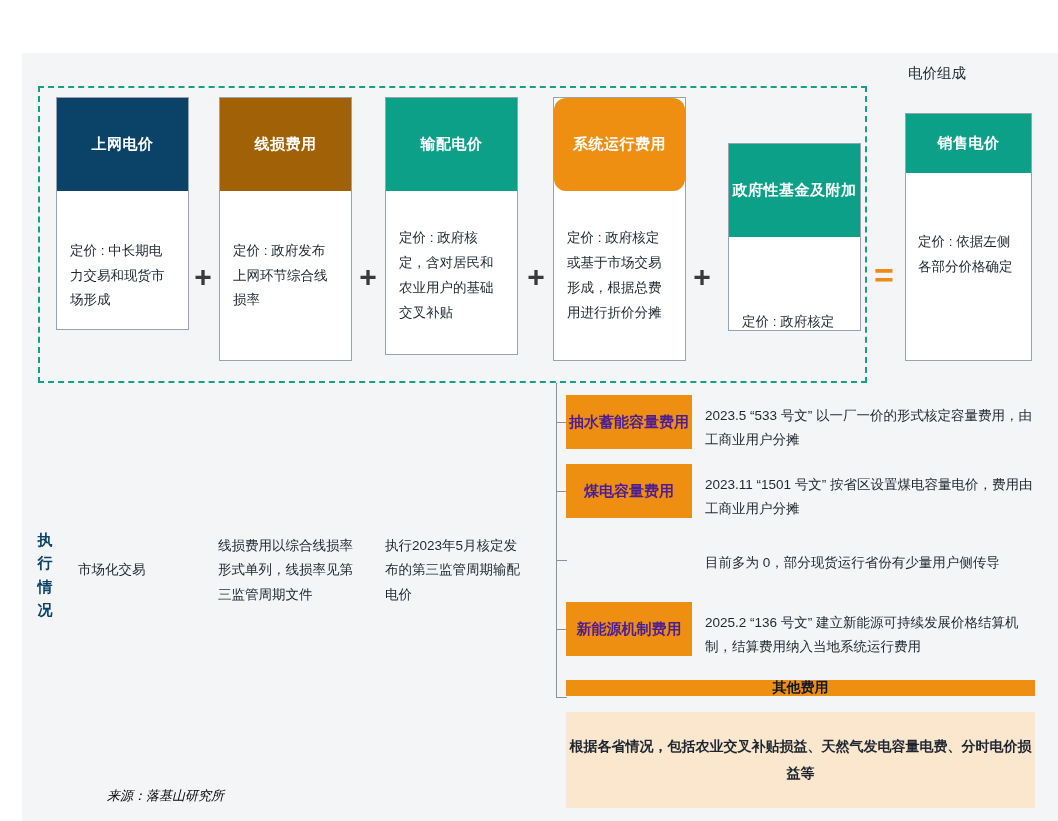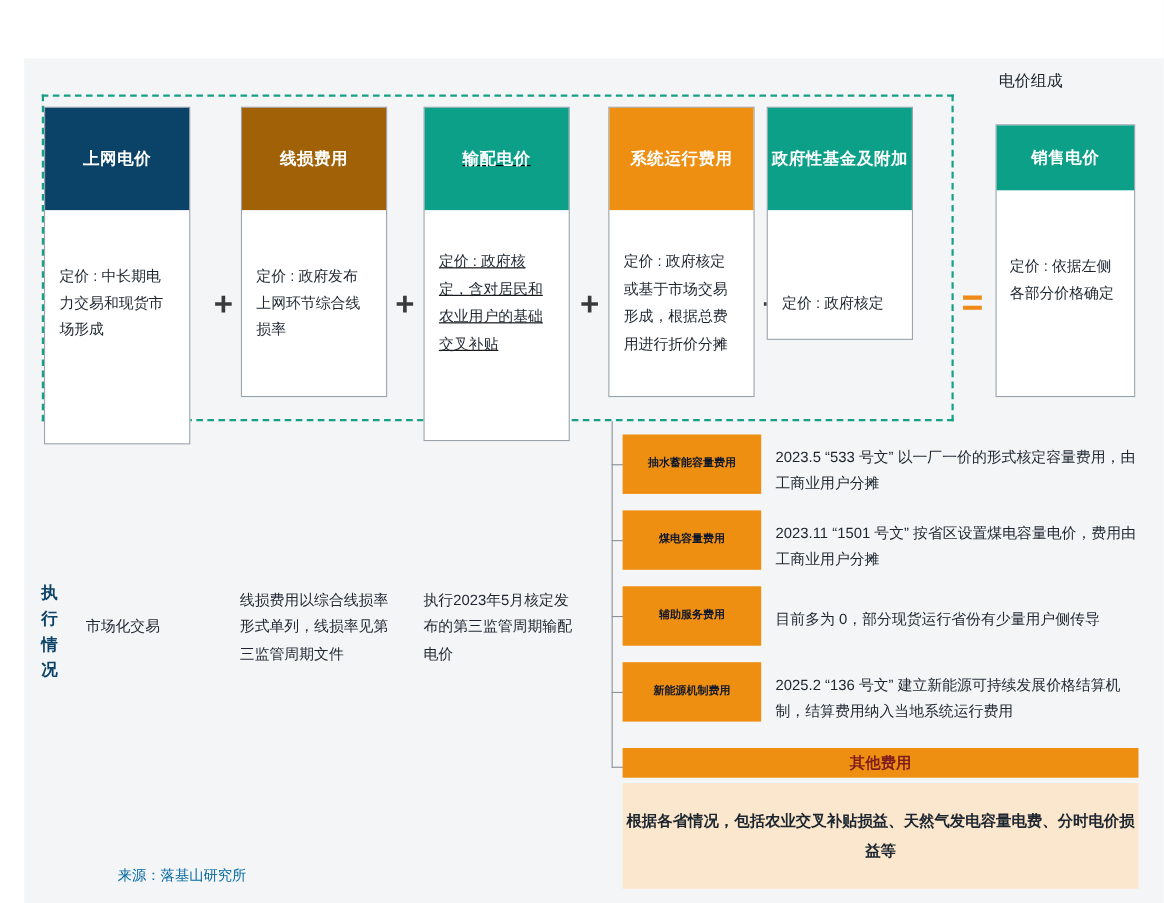--- a/index.html
+++ b/index.html
@@ -26,25 +26,25 @@
           border:2px dashed #16a085;box-sizing:border-box;background:transparent;}
 
   
   .col{position:absolute;top:97px;width:133px;background:#ffffff;
        border:1px solid #9aa2ab;box-sizing:border-box;}
   .col .head{height:93px;display:flex;align-items:center;justify-content:center;
              color:#ffffff;font-size:15px;font-weight:bold;letter-spacing:.5px;}
   .col .body{padding:0 13px;display:flex;align-items:center;min-height:170px;}
   .col .body p{margin:0;font-size:13.5px;line-height:1.85;color:#1d2630;}
 
-  .col1{left:40px;height:307px;}
+  .col1{left:56px;height:233px;}
   .col2{left:219px;height:264px;}
-  .col3{left:385px;height:304px;text-decoration:underline;}
+  .col3{left:385px;height:258px;}
   .col4{left:553px;height:264px;}
-  .col5{left:697px;height:212px;}
+  .col5{left:728px;height:188px;margin-top:46px;}
 
   .sales{position:absolute;left:905px;top:113px;width:127px;height:248px;
          background:#ffffff;border:1px solid #9aa2ab;box-sizing:border-box;}
   .sales .head{height:59px;display:flex;align-items:center;justify-content:center;
                color:#fff;font-size:15px;font-weight:bold;letter-spacing:.5px;}
   .sales .body{padding:0 12px;display:flex;align-items:center;height:164px;}
   .sales .body p{margin:0;font-size:13.5px;line-height:1.85;color:#1d2630;}
   .sales-label{position:absolute;left:908px;top:64px;font-size:14.5px;color:#1d2630;}
 
   
@@ -52,40 +52,40 @@
   .op-plus{font-size:30px;color:#3a3a3a;line-height:1;}
   .op-eq{font-size:34px;color:#f08a17;line-height:1;font-weight:bold;}
 
   
   .tree-v{position:absolute;left:556px;top:383px;width:1px;height:315px;background:#8a9199;}
   .tree-h{position:absolute;width:11px;height:1px;background:#8a9199;}
 
   
   .subrow{position:absolute;left:566px;width:126px;height:54px;background:#ef8f11;
           display:flex;align-items:center;justify-content:center;text-align:right;
-          color:#0f172a;font-size:10px;font-weight:bold;line-height:1.45;}
+          color:#4c1d95;font-size:15px;font-weight:bold;line-height:1.45;}
   .subdesc{position:absolute;left:705px;width:330px;font-size:13.5px;line-height:1.78;color:#1d2630;}
 
   
-  .other-head{position:absolute;left:566px;top:680px;width:469px;height:27px;background:#ef8f11;
+  .other-head{position:absolute;left:566px;top:680px;width:469px;height:16px;background:#ef8f11;
               display:flex;align-items:center;justify-content:center;
-              color:#7f1d1d;font-size:14px;font-weight:bold;}
+              color:#0f172a;font-size:14px;font-weight:bold;}
   .other-body{position:absolute;left:566px;top:712px;width:469px;height:96px;background:#fbe7cd;
               display:flex;align-items:center;justify-content:center;text-align:center;}
   .other-body p{margin:0;font-size:14px;line-height:1.95;color:#1d2630;font-weight:bold;}
 
   
   .exec-label{position:absolute;left:34px;top:528px;width:22px;
               font-size:15px;font-weight:bold;color:#0b4268;line-height:1.55;text-align:center;}
   .exec-cell{position:absolute;font-size:13.5px;line-height:1.8;color:#1d2630;}
   .exec1{left:78px;top:558px;width:120px;}
   .exec2{left:218px;top:534px;width:140px;}
   .exec3{left:385px;top:534px;width:140px;}
 
-  .source{position:absolute;left:107px;top:787px;font-size:13px;color:#0369a1;}
+  .source{position:absolute;left:107px;top:787px;font-size:13px;color:#000000;font-style:italic;}
 </style>
 </head>
 <body>
 
 <div class="page">
 
 
   <div class="panel"></div>
 
   <div class="dashed"></div>
@@ -108,21 +108,21 @@
 
   <div class="col col3">
     <div class="head" style="background: rgb(13, 160, 137);">输配电价</div>
     <div class="body">
       <p>定价 : 政府核定，含对居民和农业用户的基础交叉补贴</p>
     </div>
   </div>
   <div class="op op-plus" style="left:522px;top:262px;width:28px;">+</div>
 
   <div class="col col4">
-    <div class="head" style="background: rgb(239, 143, 17);">系统运行费用</div>
+    <div class="head" style="background: rgb(239, 143, 17); border-radius: 12px;">系统运行费用</div>
     <div class="body">
       <p>定价 : 政府核定或基于市场交易形成，根据总费用进行折价分摊</p>
     </div>
   </div>
   <div class="op op-plus" style="left:688px;top:262px;width:28px;">+</div>
 
   <div class="col col5">
     <div class="head" style="background: rgb(13, 160, 137);">政府性基金及附加</div>
     <div class="body">
       <p>定价 : 政府核定</p>
@@ -144,21 +144,20 @@
   <div class="tree-h" style="left:556px;top:560px;"></div>
   <div class="tree-h" style="left:556px;top:629px;"></div>
   <div class="tree-h" style="left:556px;top:697px;"></div>
 
   <div class="subrow" style="top:395px;">抽水蓄能容量费用</div>
   <div class="subdesc" style="top:404px;">2023.5 “533 号文” 以一厂一价的形式核定容量费用，由工商业用户分摊</div>
 
   <div class="subrow" style="top:464px;">煤电容量费用</div>
   <div class="subdesc" style="top:473px;">2023.11 “1501 号文” 按省区设置煤电容量电价，费用由工商业用户分摊</div>
 
-  <div class="subrow" style="top:533px;">辅助服务费用</div>
   <div class="subdesc" style="top:551px;">目前多为 0，部分现货运行省份有少量用户侧传导</div>
 
   <div class="subrow" style="top:602px;">新能源机制费用</div>
   <div class="subdesc" style="top:611px;">2025.2 “136 号文” 建立新能源可持续发展价格结算机制，结算费用纳入当地系统运行费用</div>
 
   <div class="other-head">其他费用</div>
   <div class="other-body">
     <p>根据各省情况，包括农业交叉补贴损益、天然气发电容量电费、分时电价损益等</p>
   </div>
 

